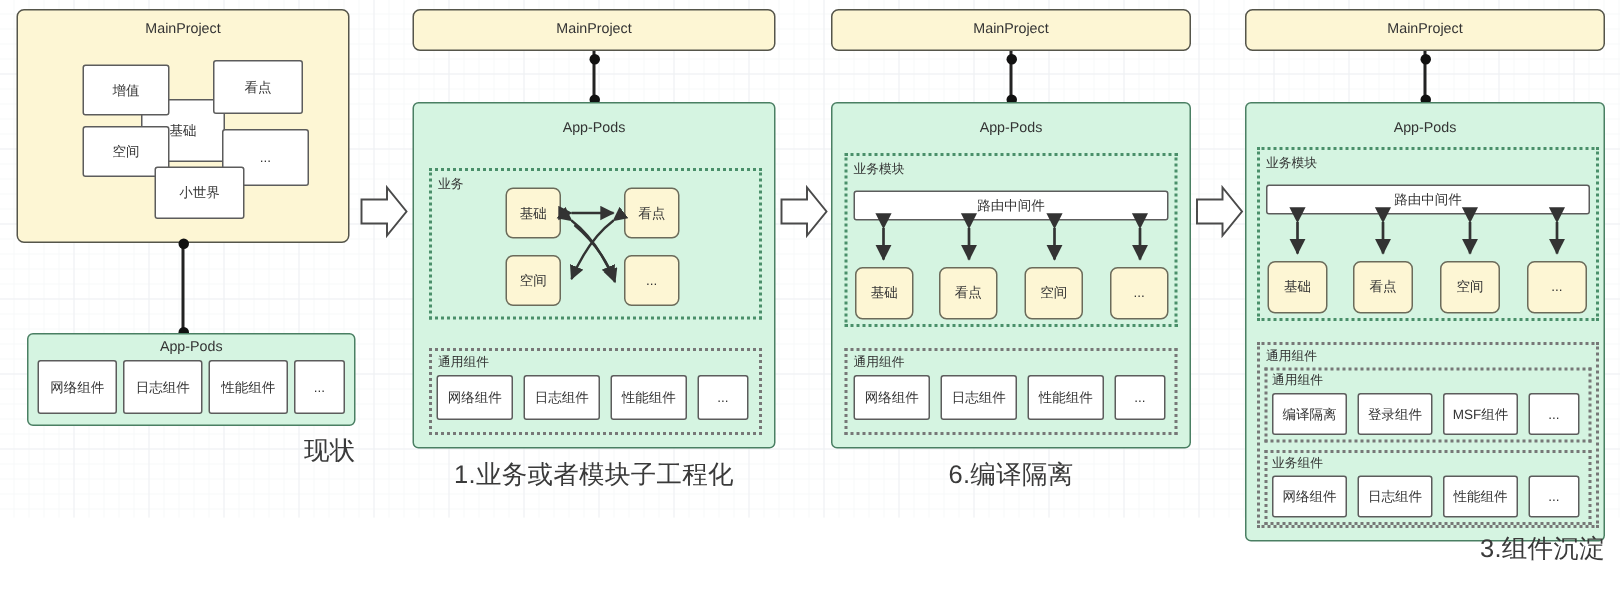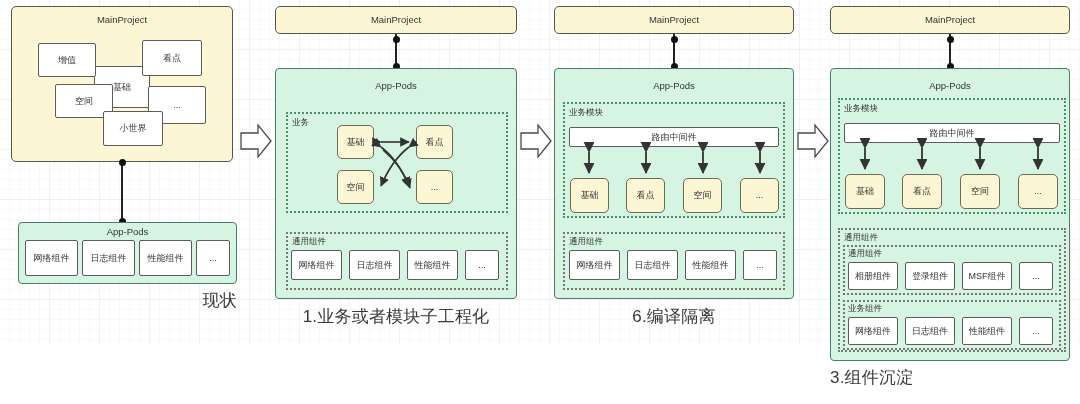--- a/index.html
+++ b/index.html
@@ -100,21 +100,21 @@
 
 <div id="canvas">
 
   <div class="node">
 
     <div class="box yellow-rounded" style="left:11px; top:6px; width:222px; height:156px;"></div>
     <div class="title-text mp-title" style="left:11px; top:14px; width:222px; text-align:center;">MainProject</div>
 
     <div class="box white cell" style="left:94px; top:66px; width:56px; height:42px; z-index:1;">基础</div>
 
-    <div class="box white cell" style="left:38px; top:43px; width:58px; height:34px; z-index:2;">增值</div>
+    <div class="box white cell" style="left:55px; top:43px; width:58px; height:34px; z-index:2;">增值</div>
 
     <div class="box white cell" style="left:142px; top:40px; width:60px; height:36px; z-index:2;">看点</div>
 
     <div class="box white cell" style="left:55px; top:84px; width:58px; height:34px; z-index:2;">空间</div>
 
     <div class="box white cell" style="left:148px; top:86px; width:58px; height:38px; z-index:2;">...</div>
 
     <div class="box white cell" style="left:103px; top:111px; width:60px; height:35px; z-index:3;text-align:right;">小世界</div>
 
     <div class="conn" style="left:121px; top:162px; width:2px; height:60px;"></div>
@@ -213,33 +213,33 @@
     <div class="box yellow cell" style="left:845px; top:174px; width:40px; height:35px; border-radius:5px;">基础</div>
     <div class="box yellow cell" style="left:902px; top:174px; width:40px; height:35px; border-radius:5px;">看点</div>
     <div class="box yellow cell" style="left:960px; top:174px; width:40px; height:35px; border-radius:5px;">空间</div>
     <div class="box yellow cell" style="left:1018px; top:174px; width:40px; height:35px; border-radius:5px;">...</div>
 
     <div class="box dotted-gray" style="left:838px; top:228px; width:228px; height:124px;"></div>
     <div class="sec-label" style="left:844px; top:232px;">通用组件</div>
 
     <div class="box dotted-gray" style="left:843px; top:245px; width:218px; height:50px;"></div>
     <div class="sec-label" style="left:848px; top:248px;">通用组件</div>
-    <div class="box white cellsm" style="left:848px; top:262px; width:50px; height:28px;">相册组件</div>
+    <div class="box white cellsm" style="left:848px; top:262px; width:50px; height:28px;">编译隔离</div>
     <div class="box white cellsm" style="left:905px; top:262px; width:50px; height:28px;">登录组件</div>
     <div class="box white cellsm" style="left:962px; top:262px; width:50px; height:28px;">MSF组件</div>
     <div class="box white cellsm" style="left:1019px; top:262px; width:34px; height:28px;">...</div>
 
     <div class="box dotted-gray" style="left:843px; top:300px; width:218px; height:50px;"></div>
     <div class="sec-label" style="left:848px; top:303px;">业务组件</div>
     <div class="box white cellsm" style="left:848px; top:317px; width:50px; height:28px;">网络组件</div>
     <div class="box white cellsm" style="left:905px; top:317px; width:50px; height:28px;">日志组件</div>
     <div class="box white cellsm" style="left:962px; top:317px; width:50px; height:28px;">性能组件</div>
     <div class="box white cellsm" style="left:1019px; top:317px; width:34px; height:28px;">...</div>
 
-    <div class="caption" style="left:830px; top:366px; width:240px; text-align:left;">3.组件沉淀</div>
+    <div class="caption" style="left:830px; top:354px; width:240px; text-align:right;">3.组件沉淀</div>
   </div>
 
   <svg class="overlay" viewBox="0 0 1080 404">
     <defs>
       <marker id="ah" markerWidth="7" markerHeight="7" refX="5.5" refY="3" orient="auto">
         <path d="M0,0 L6,3 L0,6 z" fill="#333333"></path>
       </marker>
       <marker id="ah2" markerWidth="7" markerHeight="7" refX="5.5" refY="3" orient="auto">
         <path d="M0,0 L6,3 L0,6 z" fill="#333333"></path>
       </marker>

